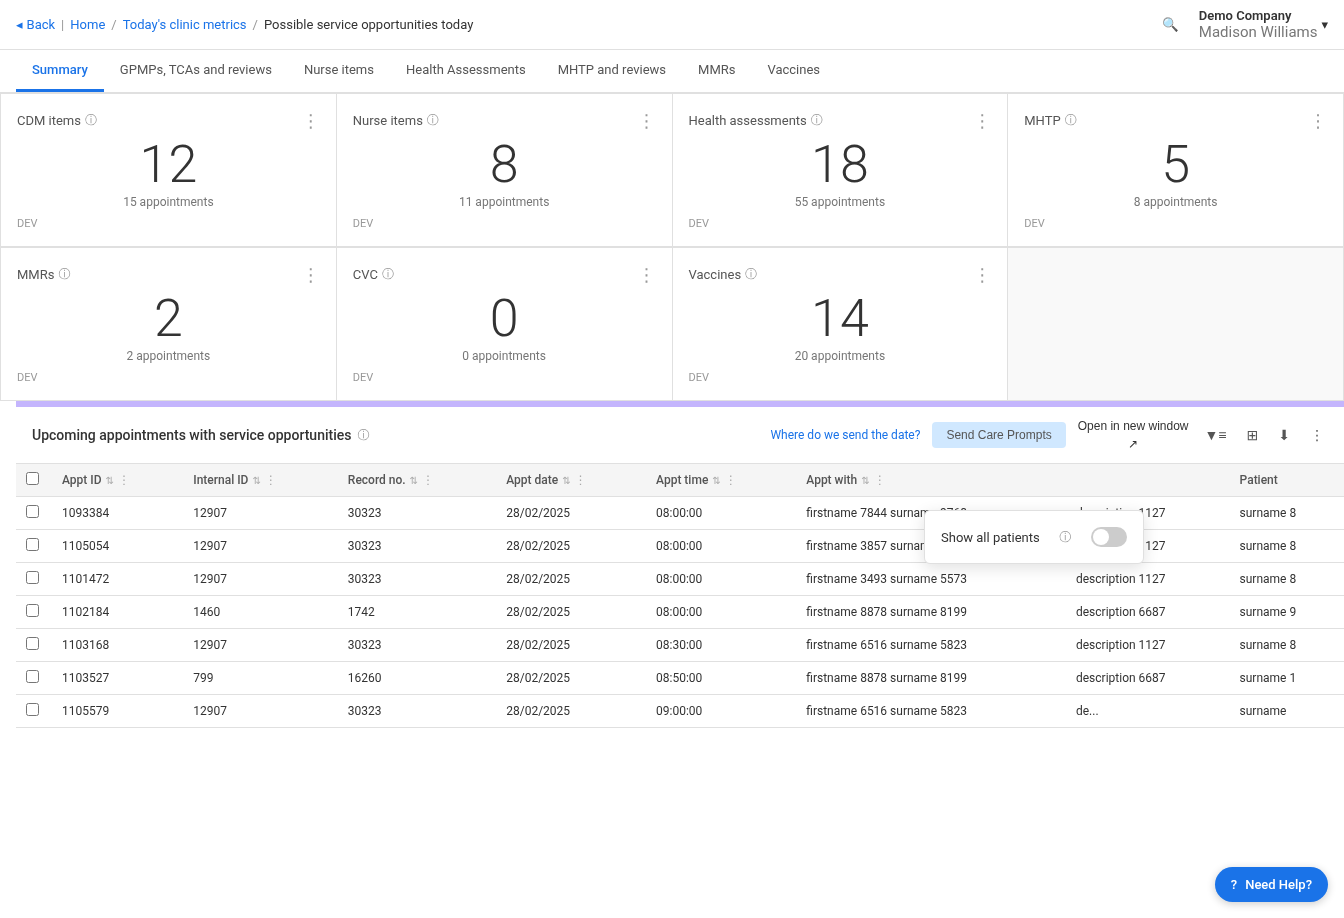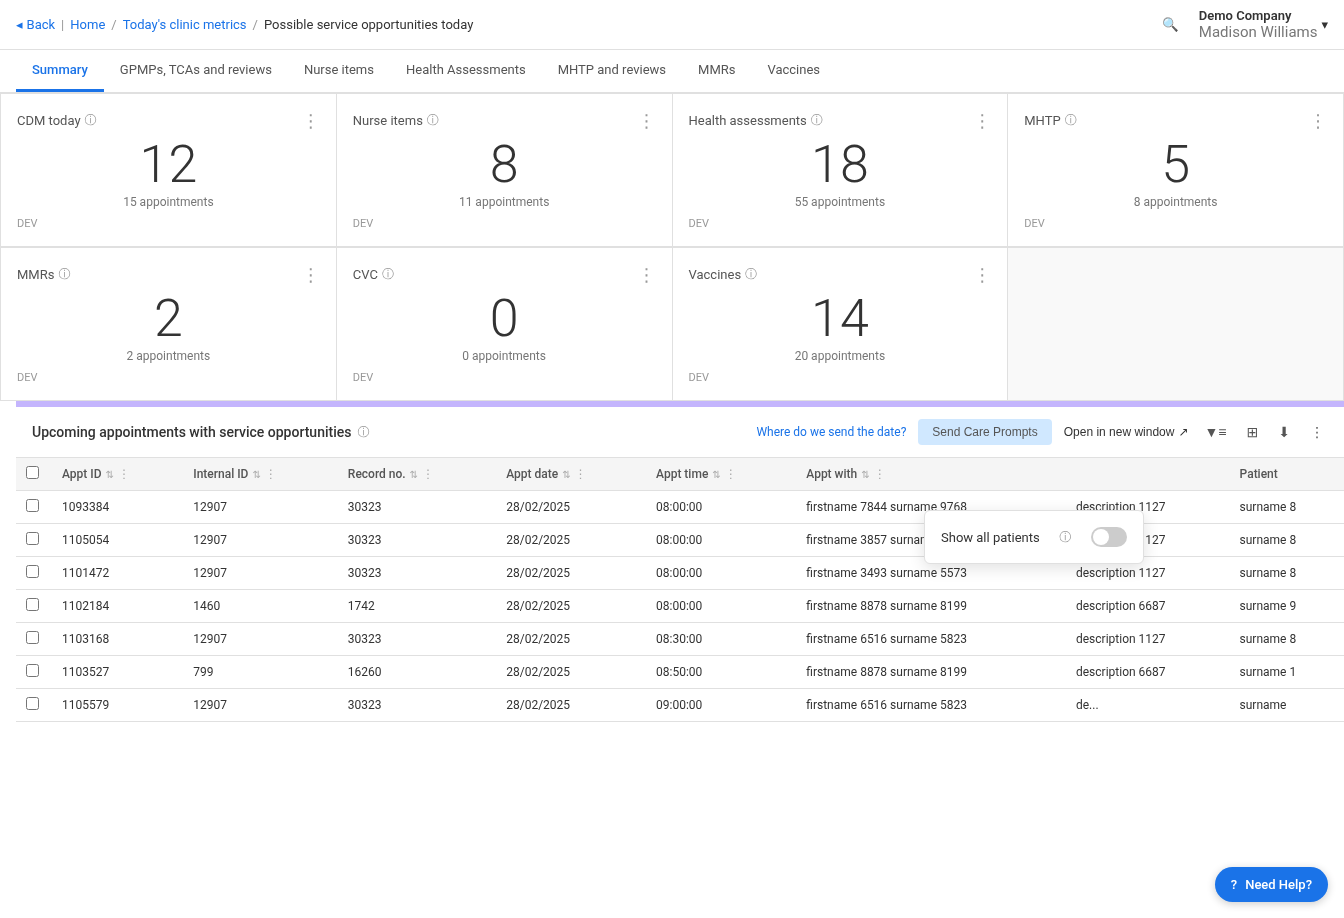--- a/index.html
+++ b/index.html
@@ -34,21 +34,21 @@
     .info-icon { color: #999; font-size: 12px; cursor: pointer; }
     .card-empty { background: #f9f9f9; border-right: 1px solid #e0e0e0; border-bottom: 1px solid #e0e0e0; }
 
     
     .appointments-section { padding: 0; border-top: 6px solid #c4b5fd; margin-left: 16px; }
     .appointments-header { display: flex; align-items: center; justify-content: space-between; padding: 12px 16px; border-bottom: 1px solid #e0e0e0; }
     .appointments-title { display: flex; align-items: center; gap: 6px; font-size: 14px; font-weight: 500; }
     .appointments-actions { display: flex; align-items: center; gap: 12px; }
     .link-btn { color: #1a73e8; font-size: 12px; text-decoration: none; cursor: pointer; }
     .send-btn { background: #d0e8ff; color: #555; border: none; padding: 6px 14px; border-radius: 4px; font-size: 12px; cursor: pointer; }
-    .open-btn { display: flex; align-items: center; gap: 4px; color: #333; font-size: 12px; cursor: pointer; border: none; background: none; }
+    .open-btn { display: flex; align-items: center; gap: 4px; color: #333; font-size: 12px; cursor: pointer; border: none; background: none; flex-direction: column; }
     .icon-btn { background: none; border: none; cursor: pointer; color: #555; padding: 4px; font-size: 14px; }
 
     
     .table-wrapper { overflow-x: auto; }
     table { width: 100%; border-collapse: collapse; font-size: 12px; }
     thead tr { background: #f5f5f5; }
     th { padding: 8px 10px; text-align: left; font-weight: 500; color: #555; border-bottom: 1px solid #e0e0e0; white-space: nowrap; }
     td { padding: 8px 10px; border-bottom: 1px solid #e0e0e0; color: #333; white-space: nowrap; }
     .th-inner { display: flex; align-items: center; gap: 4px; }
     .sort-icon { color: #aaa; font-size: 10px; cursor: pointer; }
@@ -103,21 +103,21 @@
   <div class="tab">MHTP and reviews</div>
   <div class="tab">MMRs</div>
   <div class="tab">Vaccines</div>
 </div>
 
 <div class="cards-grid">
 
   <div class="card">
     <div class="card-header">
       <div class="card-title">
-        <span>CDM today</span>
+        <span>CDM items</span>
         <span class="info-icon">ⓘ</span>
       </div>
       <span class="card-menu">⋮</span>
     </div>
     <div class="card-number">12</div>
     <div class="card-subtitle">15 appointments</div>
     <div class="card-tag">DEV</div>
   </div>
 
   <div class="card">

